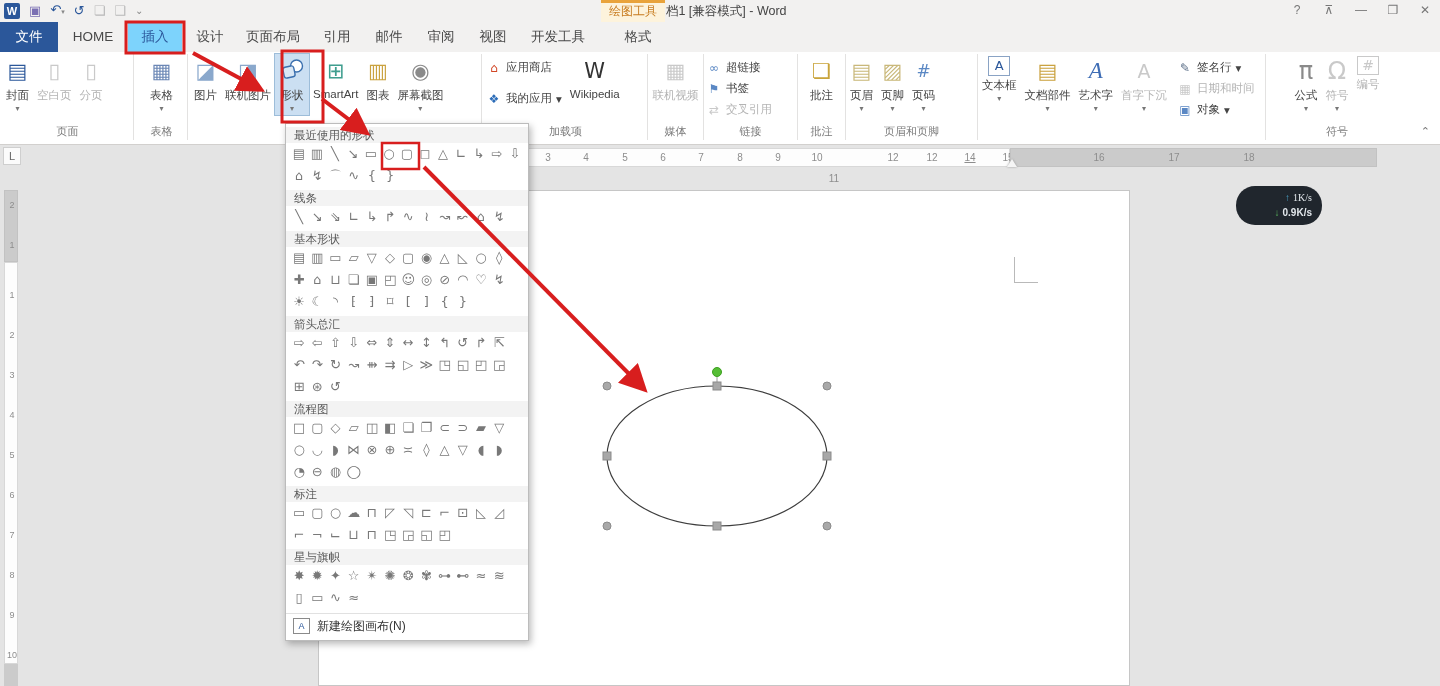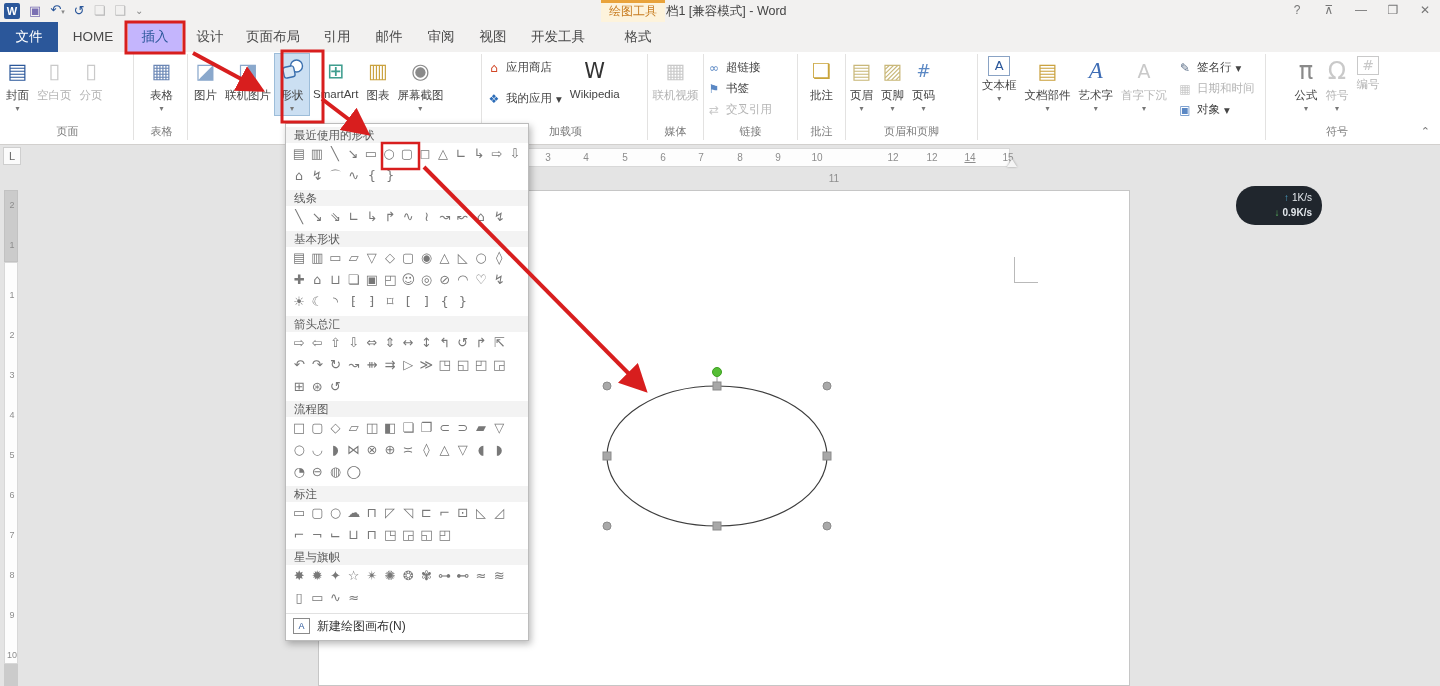--- a/index.html
+++ b/index.html
@@ -18,21 +18,21 @@
   .ctx-tab{position:absolute;left:601px;top:0;width:64px;height:22px;background:#fdf3dc;
        border-top:3px solid #e9a33b;box-sizing:border-box;text-align:center;
        font-size:12px;color:#c77b1e;line-height:17px;}
   .winbtns{position:absolute;right:2px;top:0;height:20px;display:flex;gap:6px;}
   .winbtns span{width:26px;text-align:center;font-size:12px;color:#777;line-height:20px;}
   .signin{position:absolute;right:6px;top:29px;font-size:12.5px;color:#444;}
   
   #tabrow{left:0;top:22px;width:1440px;height:30px;background:#f2f1f0;}
   .tab{position:absolute;top:0;height:30px;line-height:30px;text-align:center;font-size:13.5px;color:#494949;}
   .tab.file{background:#2b579a;color:#fff;}
-  .tab.active{background:#c4b5fd;color:#2b579a;}
+  .tab.active{background:#7dd3fc;color:#2b579a;}
   
   #ribbon{left:0;top:52px;width:1440px;height:93px;background:#fff;border-bottom:1px solid #d2d0ce;box-sizing:border-box;z-index:5;}
   .group{position:absolute;top:2px;height:86px;border-right:1px solid #e3e2e1;box-sizing:border-box;}
   .glabel{position:absolute;bottom:1px;left:0;right:0;text-align:center;font-size:11px;color:#7a7a7a;}
   .grow{display:flex;align-items:flex-start;height:70px;}
   .rbtn{display:flex;flex-direction:column;align-items:center;justify-content:flex-start;
         padding:2px 4px;font-size:11.5px;color:#444;}
   .rbtn .ric{height:30px;display:flex;align-items:center;justify-content:center;font-size:21px;
         font-family:"DejaVu Sans",sans-serif;line-height:30px;}
   .rbtn .rlb{margin-top:2px;white-space:nowrap;}
@@ -62,21 +62,21 @@
   #tabsel{position:absolute;left:3px;top:2px;width:18px;height:18px;background:#fbfbfb;border:1px solid #cfcfcf;
       box-sizing:border-box;text-align:center;font-size:11px;color:#666;line-height:16px;}
   #vruler-gray{position:absolute;left:4px;top:45px;width:14px;height:72px;background:#cbcbcb;border:1px solid #c2c2c2;box-sizing:border-box;}
   #vruler-white{position:absolute;left:4px;top:117px;width:14px;height:402px;background:#fdfdfd;border:1px solid #d8d8d8;box-sizing:border-box;}
   #vruler-gray2{position:absolute;left:4px;top:519px;width:14px;height:22px;background:#cbcbcb;}
   .vnum{position:absolute;left:0;width:14px;text-align:center;font-size:9px;color:#8d8d8d;transform:translateY(-50%);}
   
   #netwidget{position:absolute;left:1196px;top:27px;width:130px;height:66px;z-index:8;}
   .pill{position:absolute;left:40px;top:14px;width:86px;height:39px;background:#20262d;border-radius:19px;}
   .pill .line{position:absolute;right:10px;font-size:10px;color:#e3e8ec;}
-  .pill .u{top:6px;}  .pill .d{top:21px;font-weight:bold;}
+  .pill .u{top:6px;font-family:Liberation Serif, serif;}  .pill .d{top:21px;font-weight:bold;}
   .pill .arr{font-size:10px;margin-right:3px;}
   .up-arr{color:#4aa3c8;} .dn-arr{color:#57b25c;}
   .gauge{position:absolute;left:0;top:0;width:66px;height:66px;border-radius:50%;
      background:conic-gradient(#2ec4b6 0 18%,#49c97e 18% 52%,#cdd14e 52% 68%,#e8893d 68% 79%,#394049 79% 100%);
      display:flex;align-items:center;justify-content:center;box-shadow:0 1px 4px rgba(0,0,0,.35);}
   .gauge .inner{width:54px;height:54px;border-radius:50%;background:#2b313a;color:#fff;
      display:flex;align-items:center;justify-content:center;font-size:22px;}
   .gauge .pct{font-size:10px;margin-top:8px;margin-left:1px;}
   
   #dropdown{position:absolute;left:285px;top:123px;width:244px;background:#fff;border:1px solid #bcbcbc;
@@ -357,20 +357,25 @@
       <span class="rnum" style="left: 406px;">7</span>
       <span class="rnum" style="left: 445px;">8</span>
       <span class="rnum" style="left: 483px;">9</span>
       <span class="rnum" style="left: 522px;">10</span>
       <span class="rnum" style="left: 539px; margin-top: 21px;">11</span>
       <span class="rnum" style="left: 598px;">12</span>
       <span class="rnum" style="left: 637px;">12</span>
       <span class="rnum" style="left: 675px; text-decoration: underline;">14</span>
       <span class="rnum" style="left: 713px;">15</span>
     </div>
+  <div id="hruler-gray">
+      <span class="rnum" style="left: 88px;">16</span>
+      <span class="rnum" style="left: 163px;">17</span>
+      <span class="rnum" style="left: 238px;">18</span>
+    </div>
   <div class="indent-tri"></div>
 
   <div id="vruler-gray">
       <span class="vnum" style="top: 14px;">2</span>
       <span class="vnum" style="top: 54px;">1</span>
     </div>
   <div id="vruler-white">
       <span class="vnum" style="top: 32px;">1</span>
       <span class="vnum" style="top: 72px;">2</span>
       <span class="vnum" style="top: 112px;">3</span>

